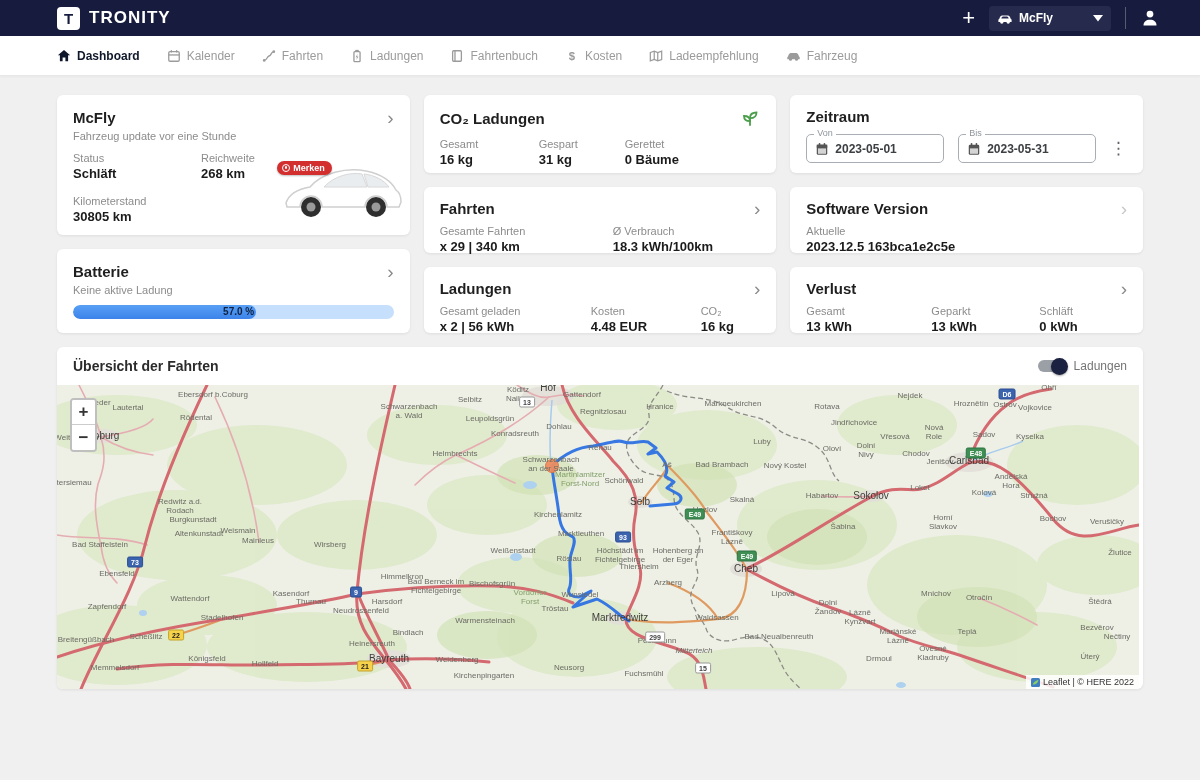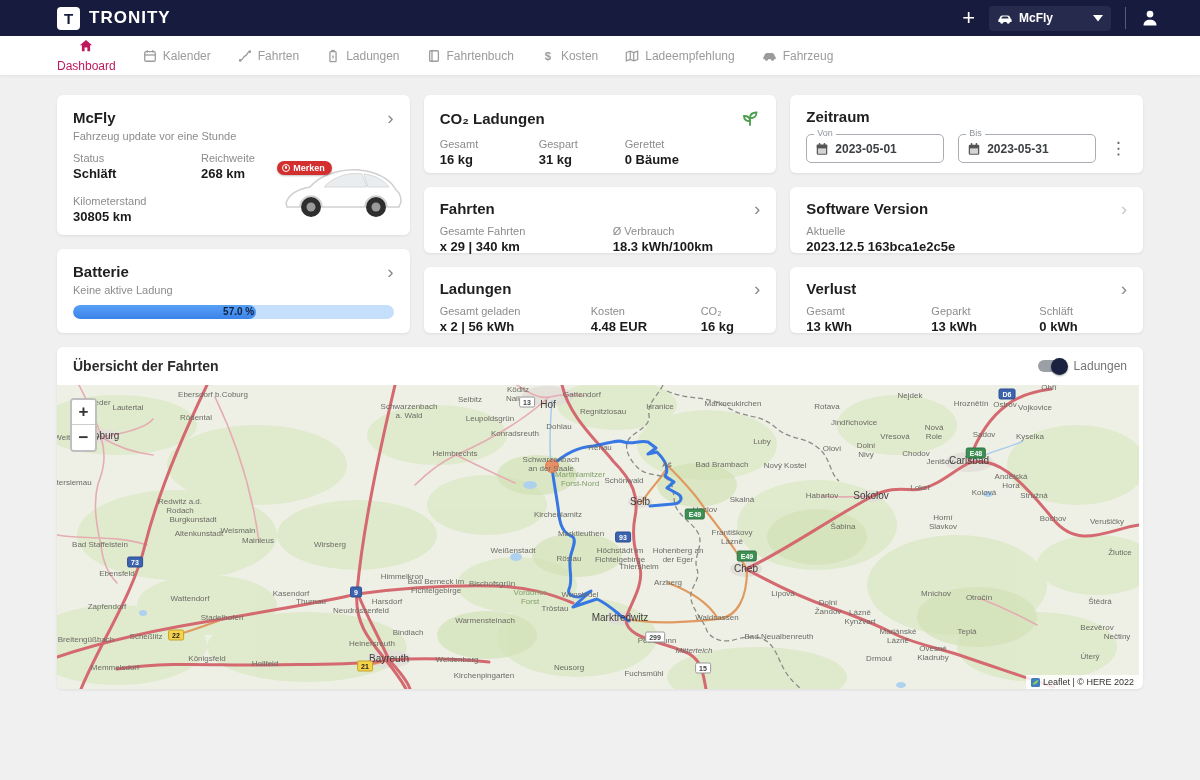--- a/index.html
+++ b/index.html
@@ -15,21 +15,21 @@
   .plus-btn { color:#fff; font-size:22px; font-weight:400; line-height:1; cursor:pointer; }
   .veh-select { background:#262b4e; border-radius:4px; height:25px; width:122px; display:flex; align-items:center; gap:6px; padding:0 8px; color:#fff; cursor:pointer; }
   .veh-select .lbl { font-size:12px; font-weight:700; }
   .veh-select svg { flex:0 0 auto; }
   .veh-select .chev { margin-left:auto; }
   .top-divider { width:1px; height:22px; background:rgba(255,255,255,.28); }
 
   
   .navbar { height:40px; background:#fff; border-bottom:1px solid #e7e7e7; display:flex; align-items:center; gap:27px; padding:0 57px; box-shadow:0 1px 2px rgba(0,0,0,.04); }
   .nav-item { display:flex; align-items:center; gap:6px; font-size:12px; color:#9b9b9b; cursor:pointer; }
-  .nav-item.active { color:#be185d; font-weight:400;flex-direction:column; }
+  .nav-item.active { color:#0f172a; font-weight:700; }
   .nav-item svg { display:block; }
 
   
   .main { padding:19px 57px 0; }
   .grid { display:flex; gap:14px; }
   .col { display:flex; flex-direction:column; gap:14px; flex:1; min-width:0; }
   .card { background:#fff; border-radius:6px; box-shadow:0 1px 3px rgba(0,0,0,.08); padding:13px 16px; position:relative; }
   .card-head { display:flex; align-items:center; justify-content:space-between; }
   .card-title { font-size:15px; font-weight:600; color:#1f1f1f; }
   .chevron { font-size:19px; color:#8a8a8a; line-height:1; cursor:pointer; font-weight:400; }
@@ -540,21 +540,21 @@
           <span class="mlabel" style="left: 400px; top: 275px;">Weidenberg</span>
           <span class="mlabel" style="left: 427px; top: 291px;">Kirchenpingarten</span>
           <span class="mlabel" style="left: 512px; top: 283px;">Neusorg</span>
           <span class="mlabel" style="left: 587px; top: 289px;">Fuchsmühl</span>
           <span class="mlabel" style="left: 398px; top: 69px;">Helmbrechts</span>
           <span class="mlabel" style="left: 352px; top: 26px;">Schwarzenbach
 a. Wald</span>
           <span class="mlabel" style="left: 458px; top: 14px;">Naila</span>
           <span class="mlabel" style="left: 413px; top: 15px;">Selbitz</span>
           <span class="mlabel" style="left: 451px; top: 5px; padding-left: 20px;">Köditz</span>
-          <span class="mlabel city" style="left: 491px; top: 20px;">Hof</span>
+          <span class="mlabel city" style="left: 491px; top: 3px;">Hof</span>
           <span class="mlabel" style="left: 525px; top: 10px; text-align: right;">Gattendorf</span>
           <span class="mlabel" style="left: 546px; top: 27px;">Regnitzlosau</span>
           <span class="mlabel" style="left: 433px; top: 34px;">Leupoldsgrün</span>
           <span class="mlabel" style="left: 502px; top: 42px;">Dohlau</span>
           <span class="mlabel" style="left: 458px; top: 49px;">Konradsreuth</span>
           <span class="mlabel" style="left: 494px; top: 79px;">Schwarzenbach
 an der Saale</span>
           <span class="mlabel" style="left: 543px; top: 63px;">Rehau</span>
           <span class="mlabel forest" style="left: 523px; top: 94px;">Martinlamitzer
 Forst-Nord</span>

